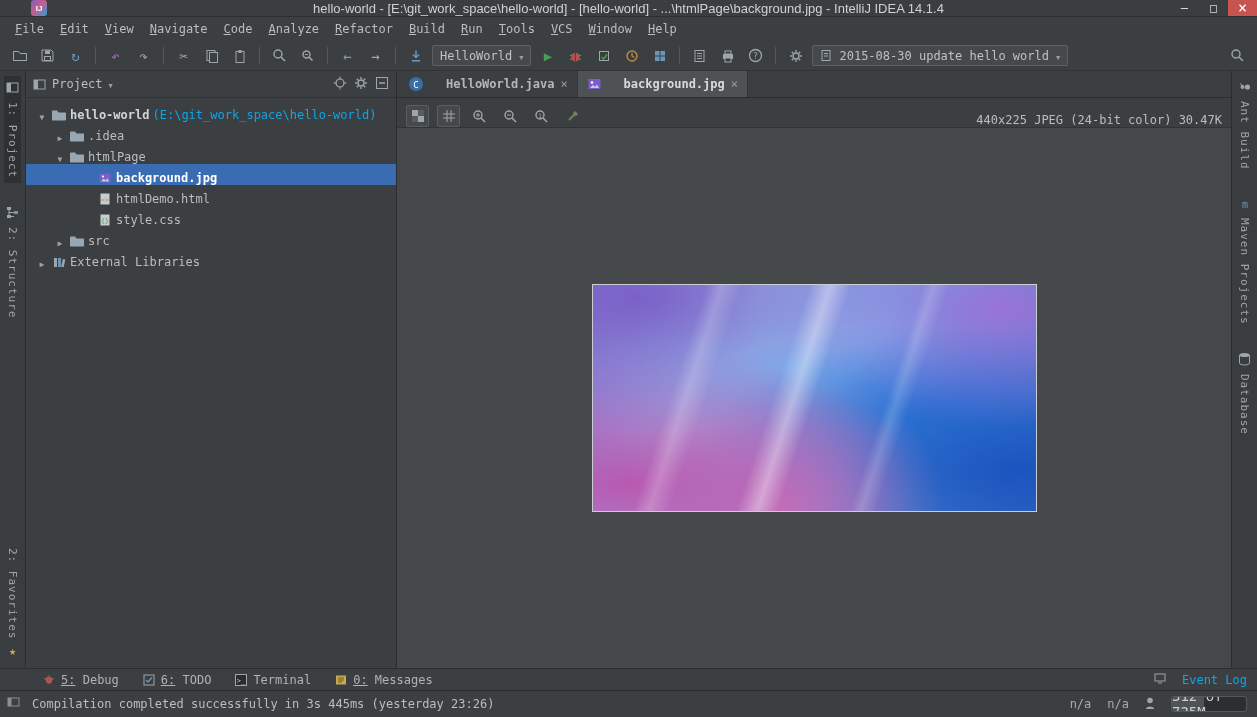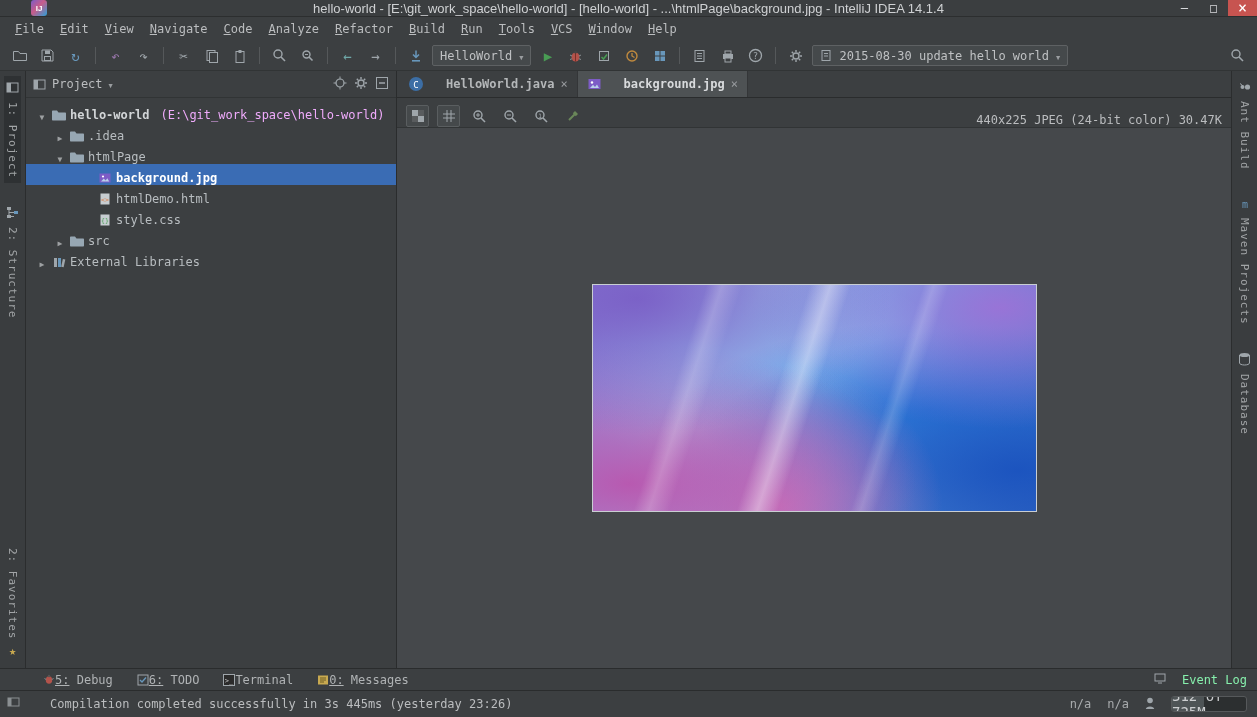--- a/index.html
+++ b/index.html
@@ -58,21 +58,21 @@
                   border-bottom:1px solid #313435; }
   .ph-combo { display:inline-flex; align-items:center; gap:6px; cursor:pointer; color:#bbbdbf; }
   .ph-icons { margin-left:auto; display:flex; align-items:center; gap:7px; }
   .tree { flex:1; overflow:hidden; padding-top:3px; }
   .trow { height:21px; display:flex; align-items:flex-end; cursor:pointer; white-space:nowrap; color:#b8bdc0; }
   .trow .arr { width:16px; flex:0 0 16px; text-align:center; font-size:8px; color:#9da0a2; }
   .arr.exp::before { content:"▼"; }
   .arr.col::before { content:"▶"; }
   .ticon { width:18px; flex:0 0 18px; display:flex; justify-content:center; align-items:center; }
   .tlabel { margin-left:2px; }
-  .tnote { color:#f0abfc; margin-left:11px; }
+  .tnote { color:#0ea5e9; margin-left:3px; }
   .bold { font-weight:bold; color:#d2d5d7; }
   .trow.sel { background:#3a6cb4; }
   .trow.sel .tlabel { font-weight:bold; color:#fff; }
   .trow.hl { background:linear-gradient(90deg,#5a5231,#4c4730); }
   .pl0 { padding-left:8px; } .pl1 { padding-left:26px; } .pl2 { padding-left:54px; }
   
   .editor { flex:1; min-width:0; display:flex; flex-direction:column; background:#45484b; }
   .tabbar { height:27px; flex:0 0 27px; background:#3c3f41; display:flex; align-items:stretch;
             border-bottom:1px solid #2a2c2d; padding-left:2px; }
   .tab { display:inline-flex; align-items:center; gap:6px; padding:0 9px; color:#b4b7b9;
@@ -97,27 +97,27 @@
       radial-gradient(ellipse at 8% 88%,  rgba(186,82,172,.92), transparent 50%),
       radial-gradient(ellipse at 42% 98%, rgba(216,122,188,.88), transparent 45%),
       radial-gradient(ellipse at 96% 82%, rgba(26,82,190,.95), transparent 55%),
       radial-gradient(ellipse at 76% 55%, rgba(44,132,226,.92), transparent 50%),
       radial-gradient(ellipse at 40% 40%, rgba(152,206,246,.95), transparent 55%),
       linear-gradient(120deg,#8a7fd6 0%,#9db9e8 30%,#63a8e6 60%,#3c6fc4 100%);
   }
   
   .toolwindow-bar { height:22px; flex:0 0 22px; background:#3c3f41; border-top:1px solid #2a2c2d;
                     display:flex; align-items:center; padding:0 10px 0 34px; gap:6px; }
-  .twb-item { display:inline-flex; align-items:center; gap:0; padding:0 9px; height:100%;
+  .twb-item { display:inline-flex; align-items:center; gap:6px; padding:0 9px; height:100%;
               cursor:pointer; color:#b0b3b5; }
   .twb-item .lbl { display:inline-block; }
   .twb-item.mnemo .lbl::first-letter { text-decoration:underline; }
-  .eventlog { margin-left:auto; display:inline-flex; gap:16px; cursor:pointer; color:#86efac; }
+  .eventlog { margin-left:auto; display:inline-flex; gap:16px; cursor:pointer; color:#0ea5e9; }
   .statusbar { height:27px; flex:0 0 27px; background:#3c3f41; border-top:1px solid #2a2c2d;
-               display:flex; align-items:center; gap:26px; padding:0 10px 0 7px; }
+               display:flex; align-items:center; gap:8px; padding:0 10px 0 7px; }
   .sb-msg { margin-left:4px; color:#bbbdbf; }
   .sb-right { margin-left:auto; display:flex; align-items:center; gap:16px; color:#a8abad; }
   .mem { position:relative; width:76px; height:16px; background:#2c2f30; border:1px solid #56595b;
          border-radius:3px; display:flex; align-items:center; justify-content:center;
          font-size:14px; color:#ccced0; overflow:hidden; cursor:pointer; }
   .memfill { position:absolute; left:0; top:0; bottom:0; width:43%; background:#4e5456; }
   .mem .memtext { position:relative; }
 </style>
 </head>
 <body>

